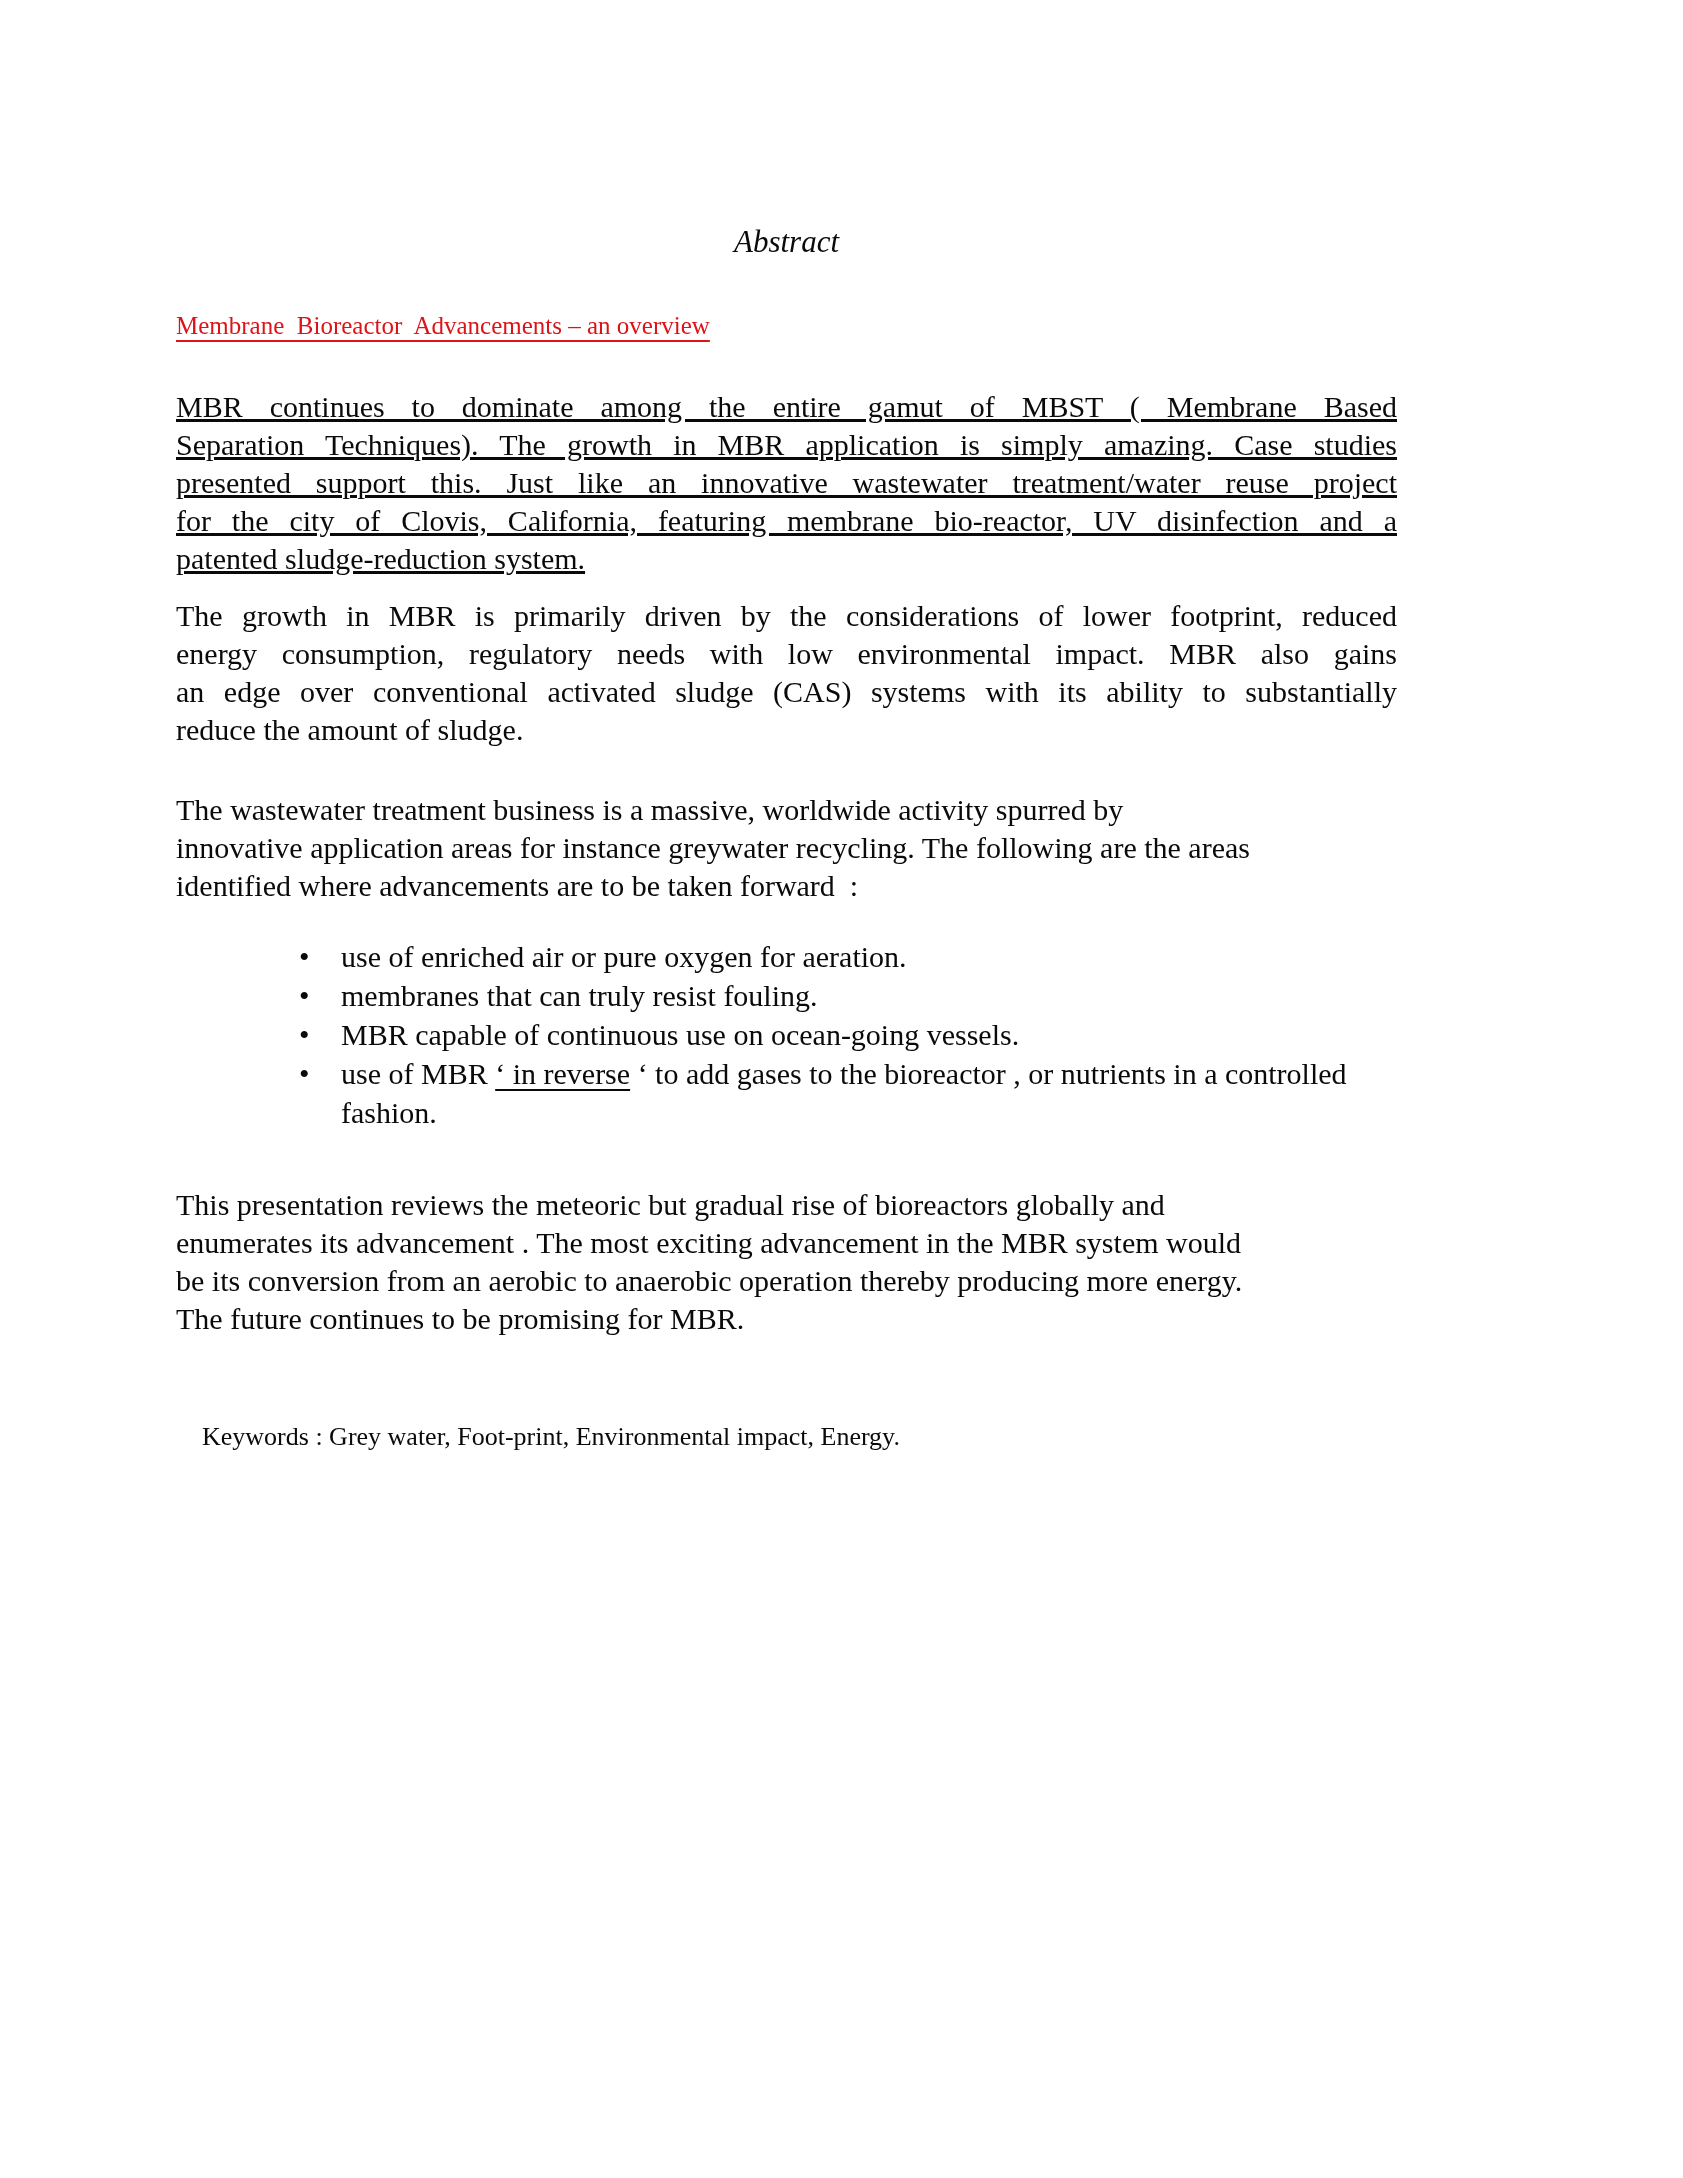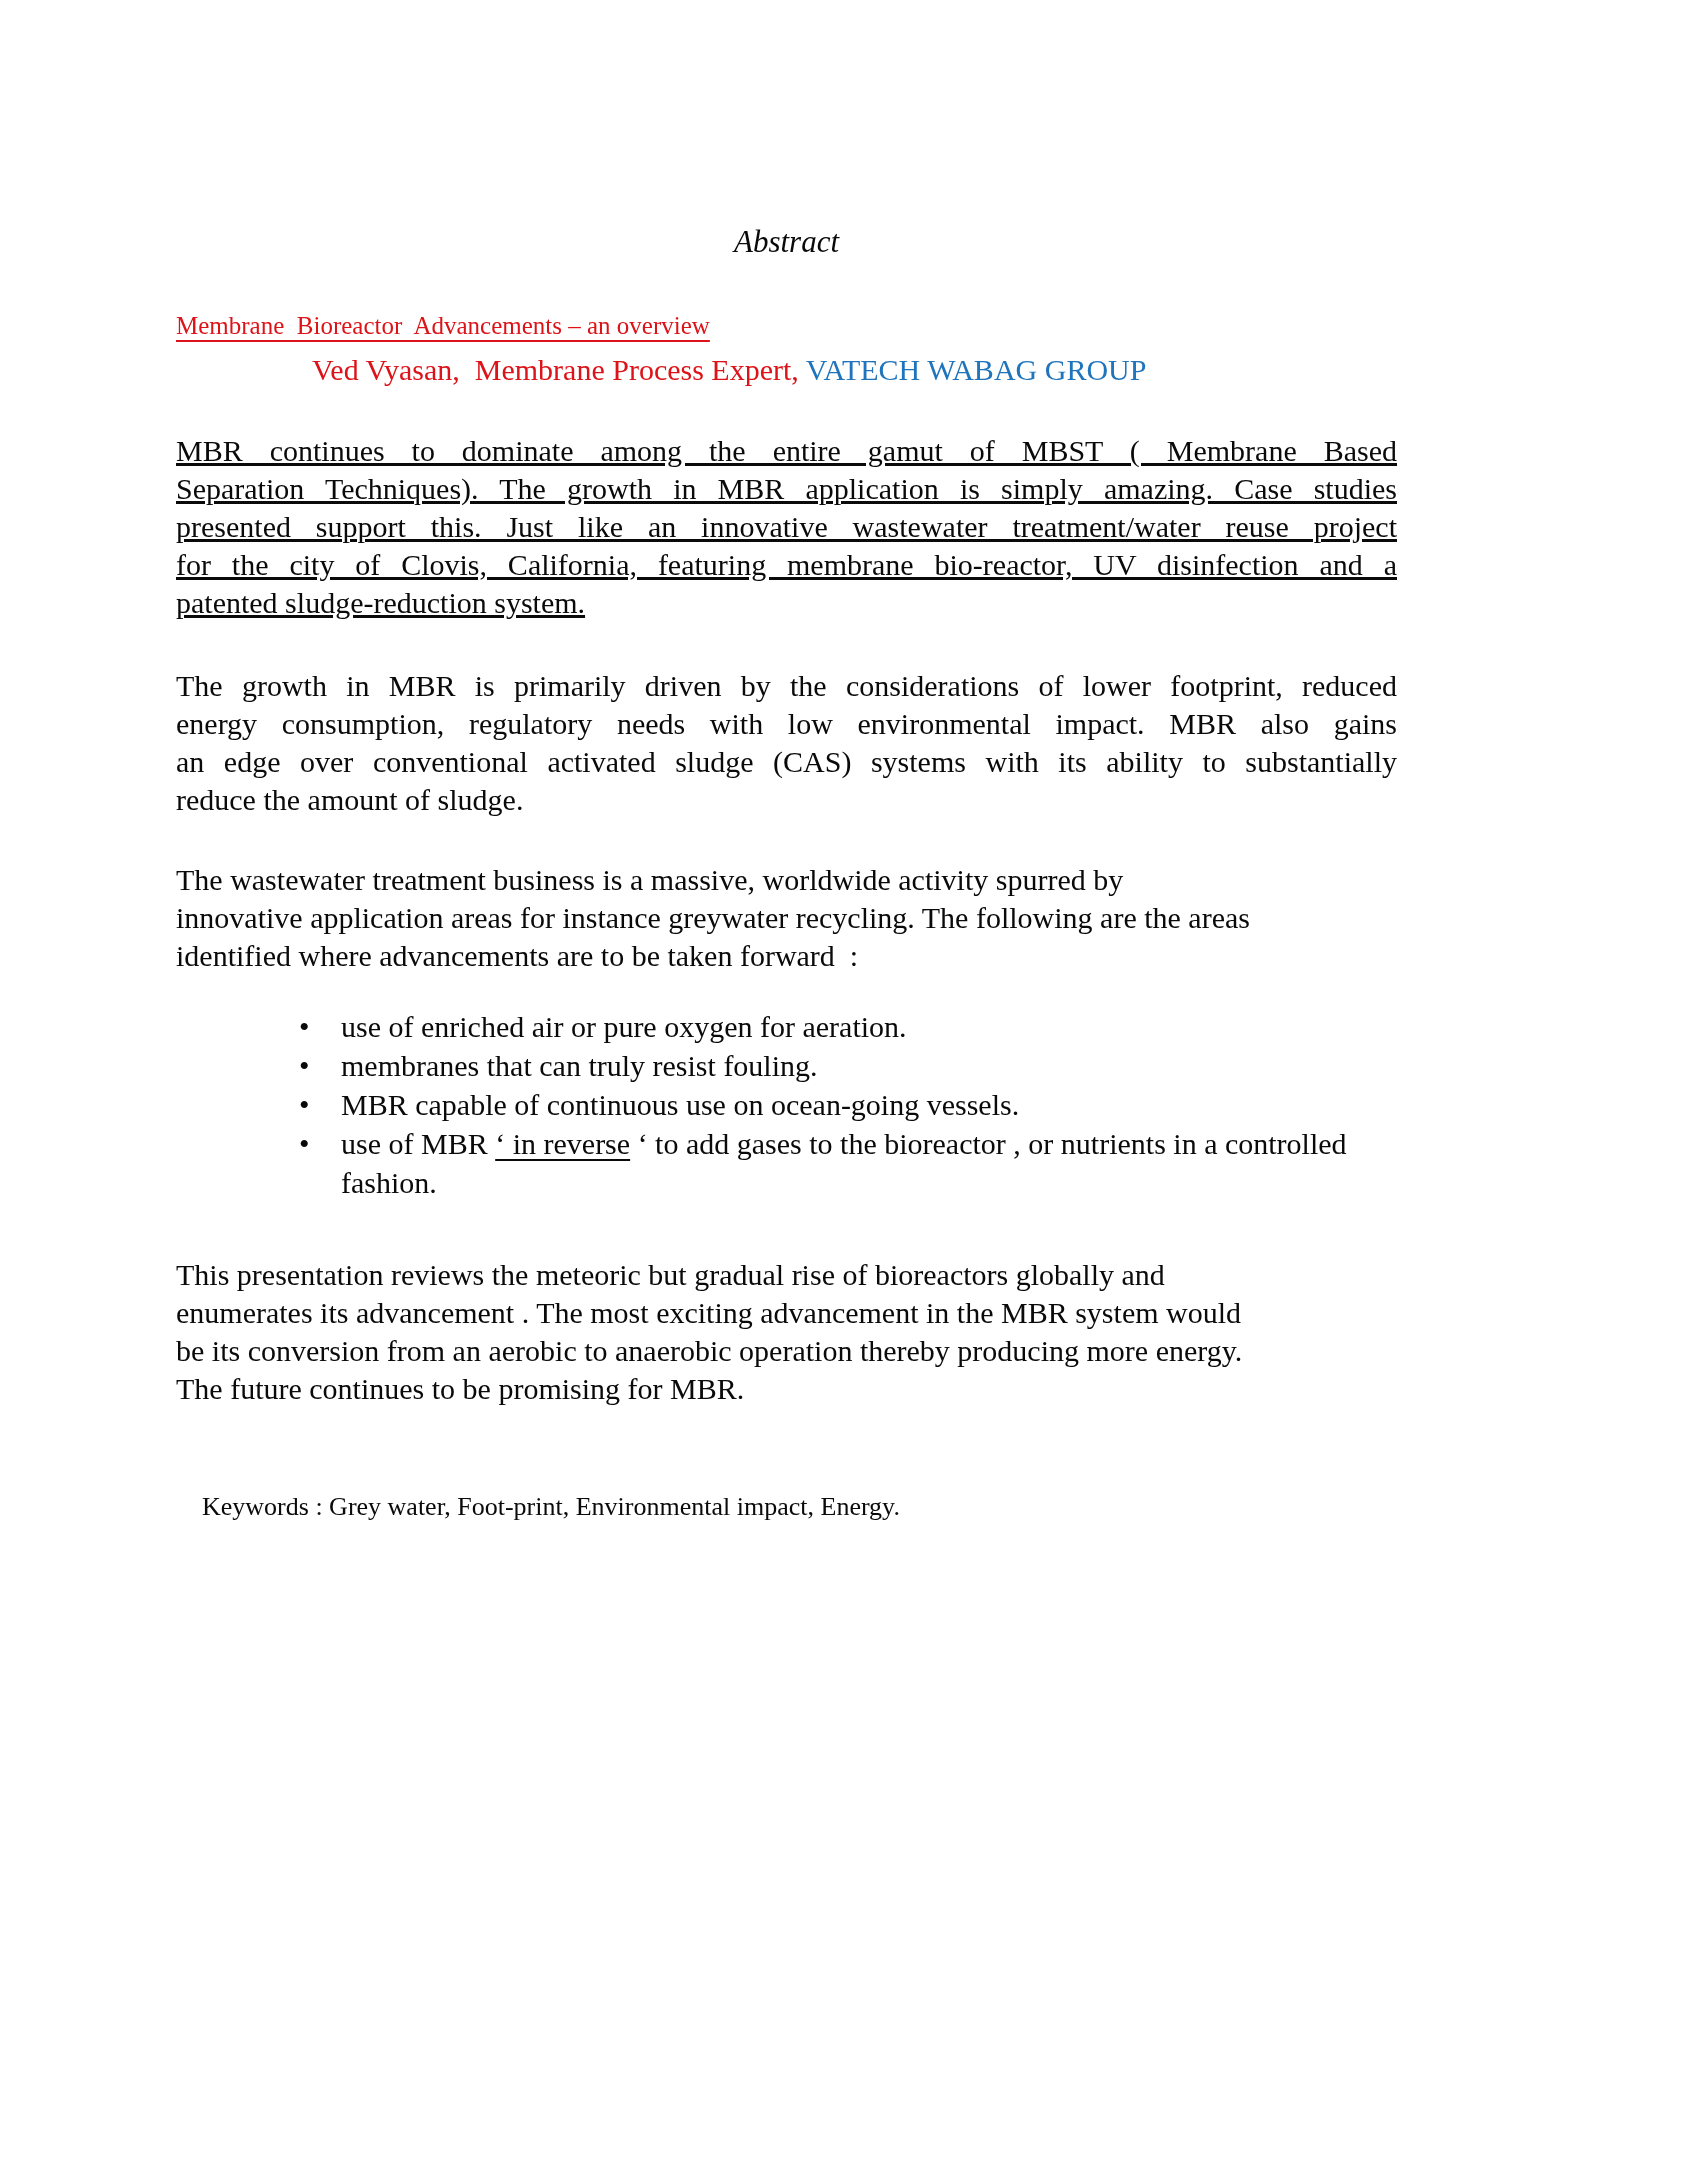--- a/index.html
+++ b/index.html
@@ -44,21 +44,21 @@
   .para{font-size:30px;}
   .para .jl,.para .ll{
     line-height:38px;
     white-space:pre-wrap;
   }
   .para.justified .jl{
     text-align:justify;
     text-align-last:justify;
   }
   .p1{margin-top:42px;text-decoration:underline;}
-  .p2{margin-top:45px;}
+  .p2{margin-top:19px;}
   .p3{margin-top:42px;}
   .p4{margin-top:54px;}
   ul.bullets{
     margin:32px 0 0 0;
     padding:0;
     list-style:none;
     font-size:30px;
   }
   ul.bullets li{
     position:relative;
@@ -90,23 +90,20 @@
 <body>
 
 <div class="page">
 
   <div class="abstract-title txt">Abstract</div>
 
   <div class="doc-title">
     <span class="title-text txt">Membrane  Bioreactor  Advancements – an overview</span>
   </div>
 
-  <div class="author-line">
-    <span class="author-red txt">Ved Vyasan,  Membrane Process Expert, </span><span class="author-blue txt">VATECH WABAG GROUP</span>
-  </div>
 
   <div class="para justified p1">
     <div class="jl">MBR continues to dominate among the entire gamut of MBST ( Membrane Based</div>
     <div class="jl">Separation Techniques). The growth in MBR application is simply amazing. Case studies</div>
     <div class="jl">presented support this. Just like an innovative wastewater treatment/water reuse project</div>
     <div class="jl">for the city of Clovis, California, featuring membrane bio-reactor, UV disinfection and a</div>
     <div class="ll">patented sludge-reduction system.</div>
   </div>
 
   <div class="para justified p2">

